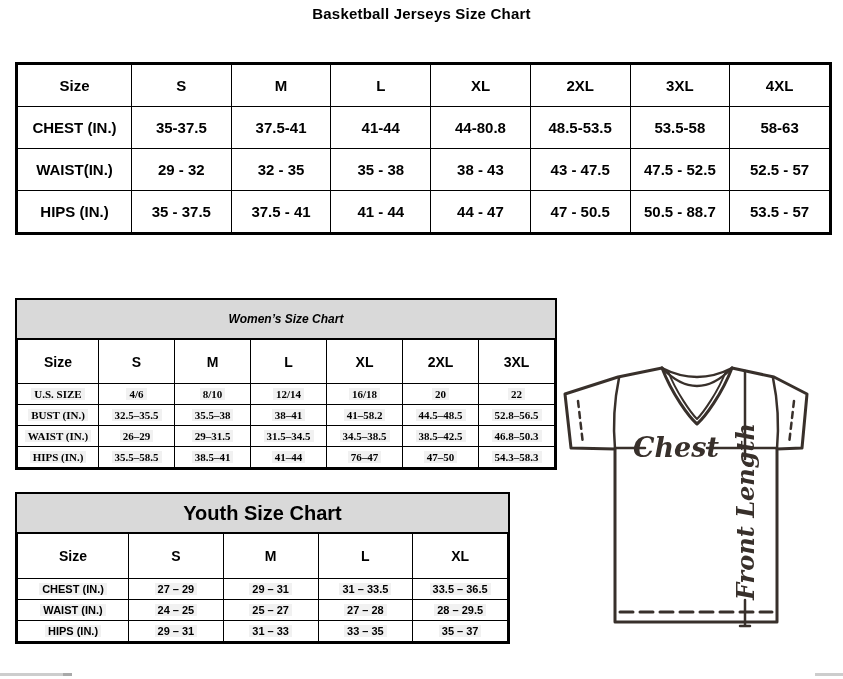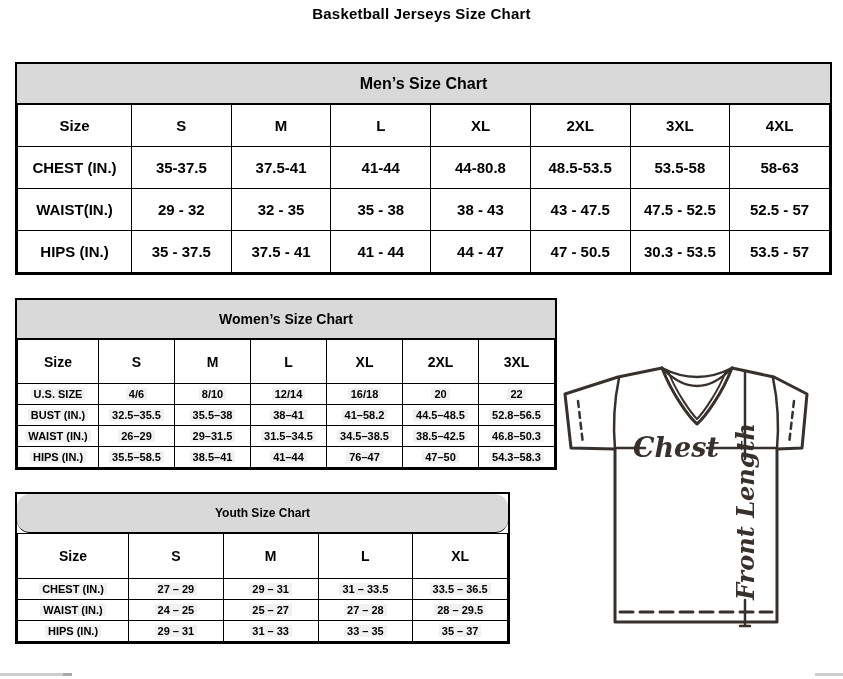--- a/index.html
+++ b/index.html
@@ -27,29 +27,29 @@
     font-weight:bold;color:#000;padding:0;overflow:hidden;white-space:nowrap;
   }
   
   #mens{left:15px;top:62px;width:813px;}
   #mens .chart-title{height:39px;font-size:16px;}
   #mens tr{height:42px;}
   #mens th,#mens td{font-size:15px;}
   #mens th:first-child{width:113px;}
   
   #womens{left:15px;top:298px;width:538px;}
-  #womens .chart-title{height:38px;font-size:14px;}
+  #womens .chart-title{height:38px;font-size:12px;font-style:italic;}
   #womens thead tr{height:44px;}
   #womens thead th{font-size:14px;}
-  #womens tbody tr{height:21px;}
+  #womens tbody tr{height:21px;font-family:Liberation Serif, serif;}
   #womens tbody th,#womens tbody td{font-size:11px;}
   #womens th:first-child{width:80px;}
   
   #youth{left:15px;top:492px;width:491px;}
-  #youth .chart-title{height:38px;font-size:12px;border-radius:13px;}
+  #youth .chart-title{height:38px;font-size:20px;}
   #youth thead tr{height:45px;}
   #youth thead th{font-size:14px;}
   #youth tbody tr{height:21px;}
   #youth tbody th,#youth tbody td{font-size:11px;}
   #youth th:first-child{width:110px;}
   
   .hl tbody span{background:#f1f1f1;padding:0 3px;}
   
   #jersey-wrap{left:556px;top:360px;width:260px;height:272px;}
   
@@ -57,21 +57,20 @@
   #hscroll-left{left:0;width:72px;}
   #hscroll-left i{position:absolute;right:0;top:0;width:9px;height:3px;background:#a9a9a9;display:block;}
   #hscroll-right{left:815px;width:28px;}
 </style>
 </head>
 <body style="--header-bg: #d9d9d9;">
 
 <div class="abs" id="page-title">Basketball Jerseys Size Chart</div>
 
 <div class="abs chart" id="mens">
-  <div class="chart-title">Men’s Size Chart</div>
   <table>
       <thead>
         <tr>
           <th><span>Size</span></th>
           <th><span>S</span></th>
           <th><span>M</span></th>
           <th><span>L</span></th>
           <th><span>XL</span></th>
           <th><span>2XL</span></th>
           <th><span>3XL</span></th>
@@ -99,21 +98,21 @@
           <td><span>47.5 - 52.5</span></td>
           <td><span>52.5 - 57</span></td>
         </tr>
         <tr>
           <th><span>HIPS (IN.)</span></th>
           <td><span>35 - 37.5</span></td>
           <td><span>37.5 - 41</span></td>
           <td><span>41 - 44</span></td>
           <td><span>44 - 47</span></td>
           <td><span>47 - 50.5</span></td>
-          <td><span>30.3 - 53.5</span></td>
+          <td><span>50.5 - 88.7</span></td>
           <td><span>53.5 - 57</span></td>
         </tr>
       </tbody>
     </table>
 </div>
 
 <div class="abs chart" id="womens">
   <div class="chart-title">Women’s Size Chart</div>
   <table class="hl">
       <thead>

